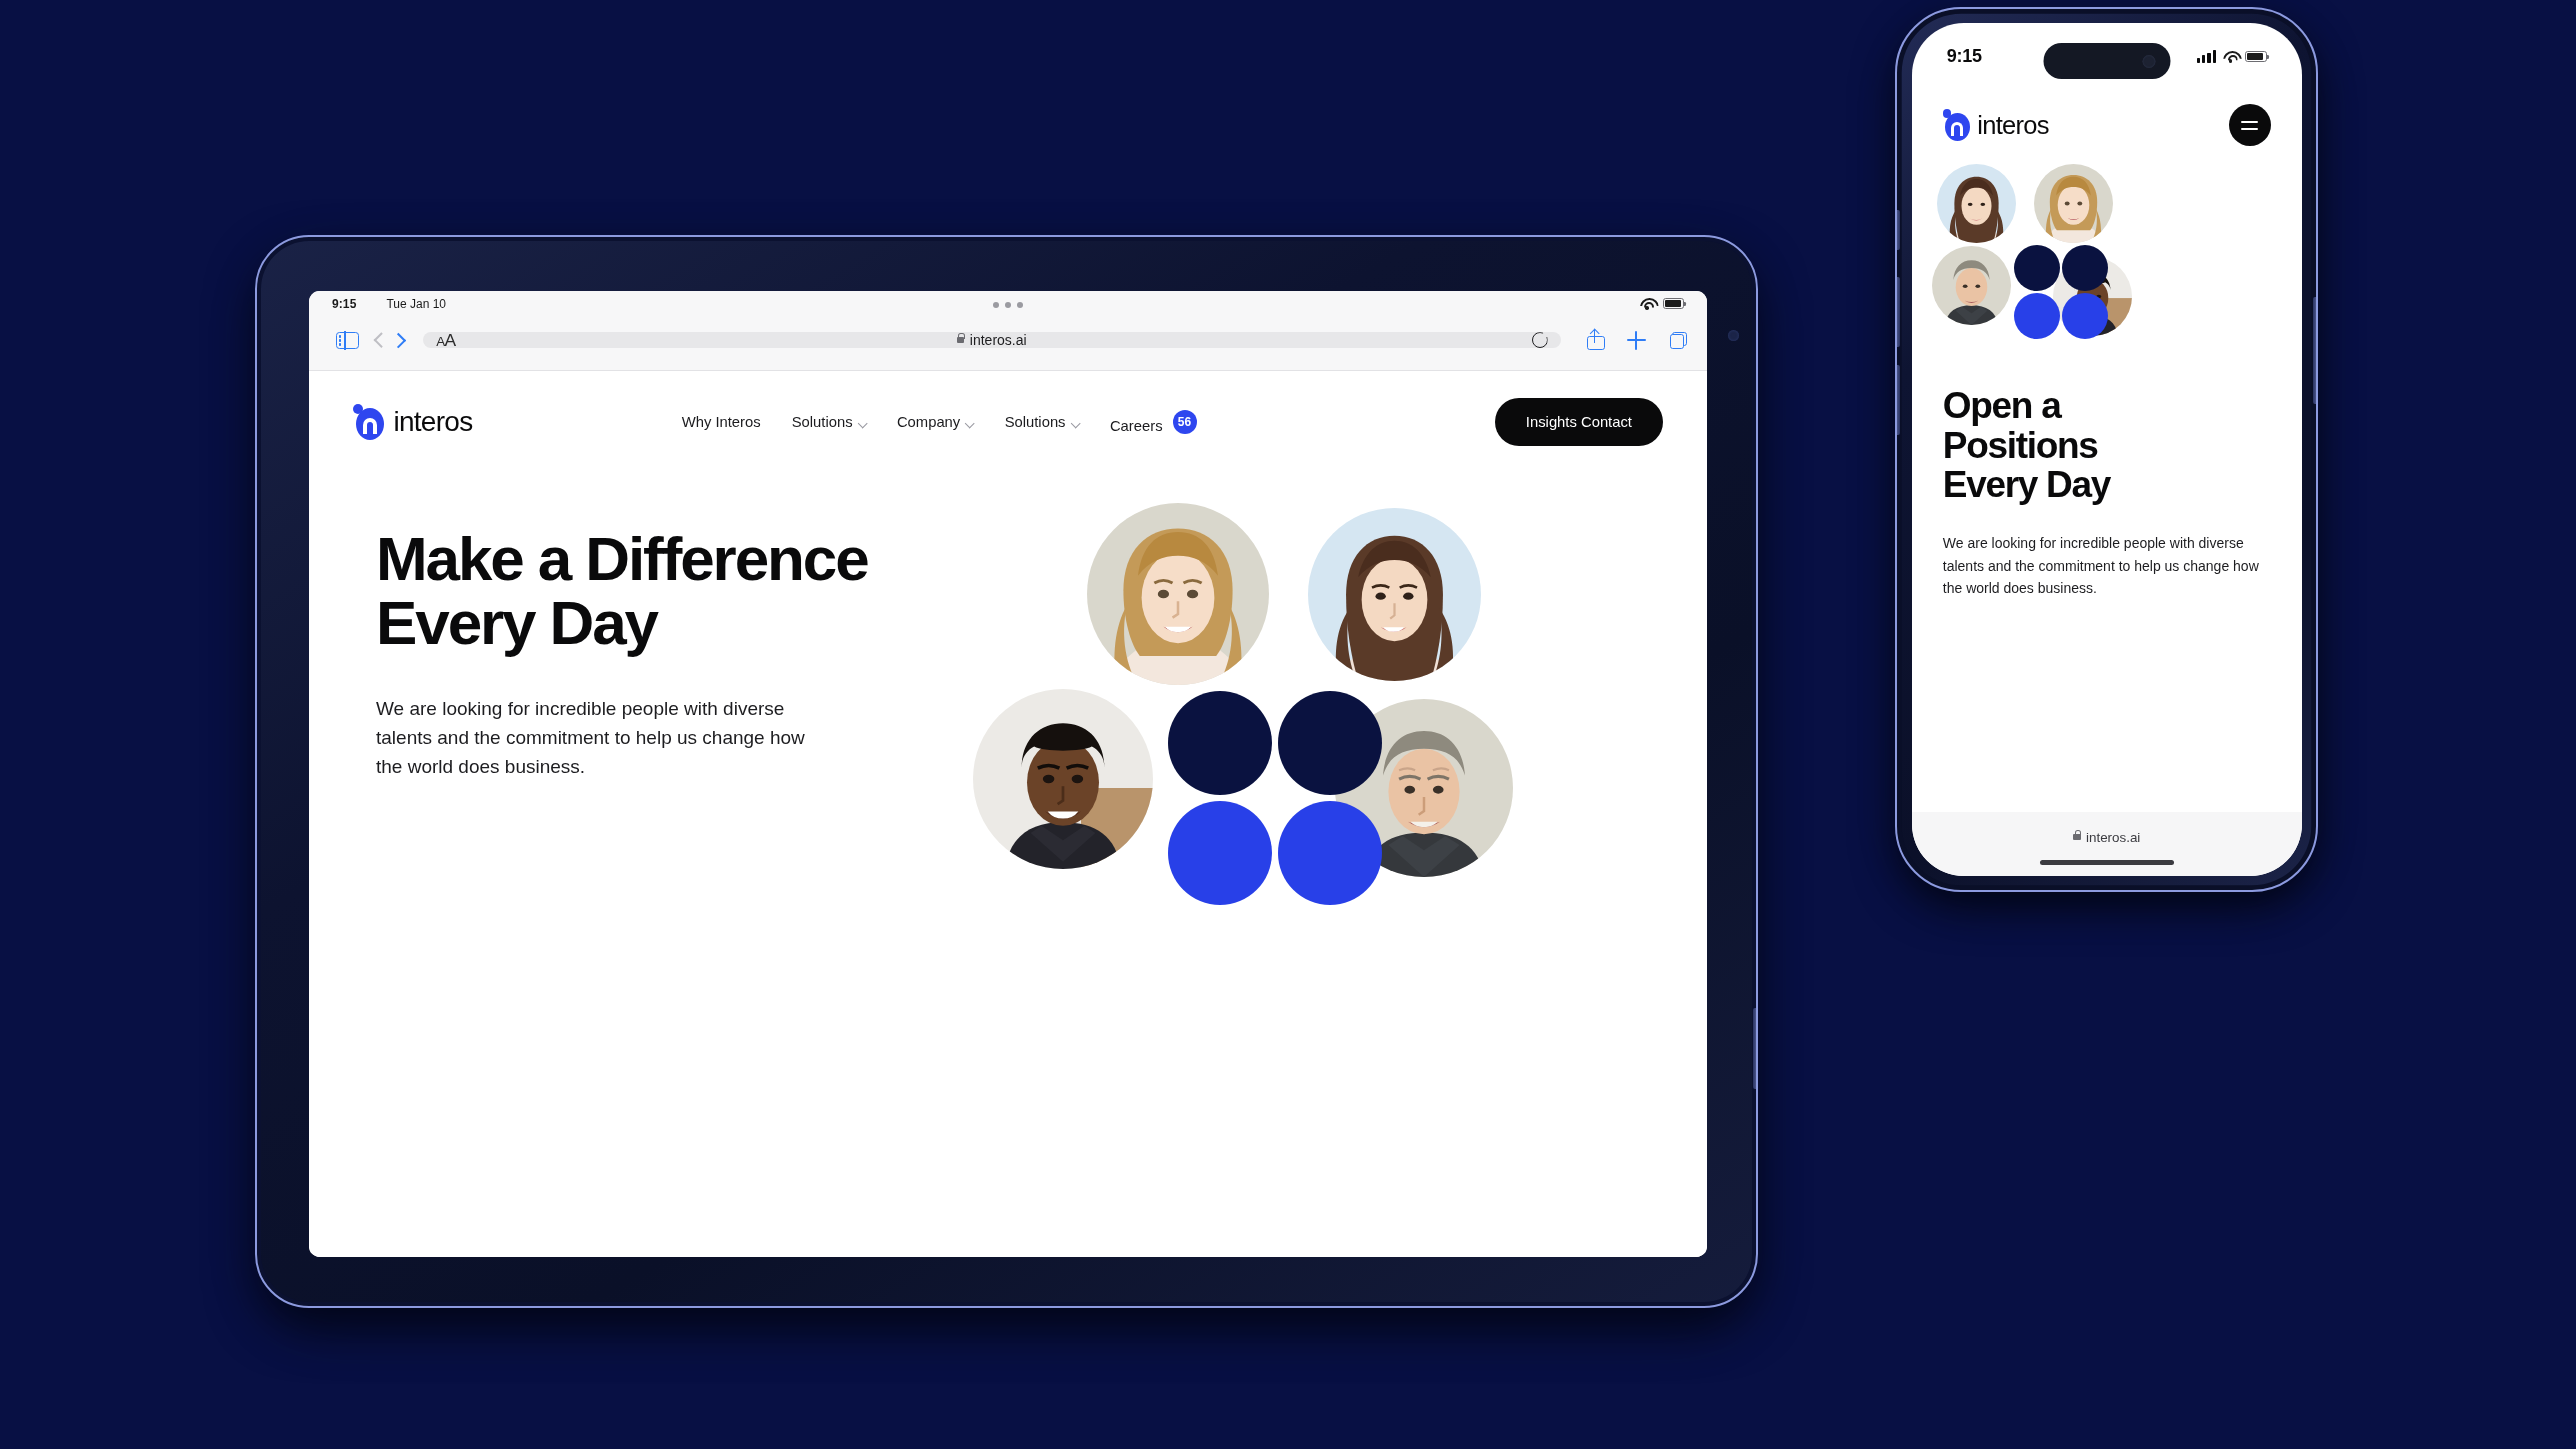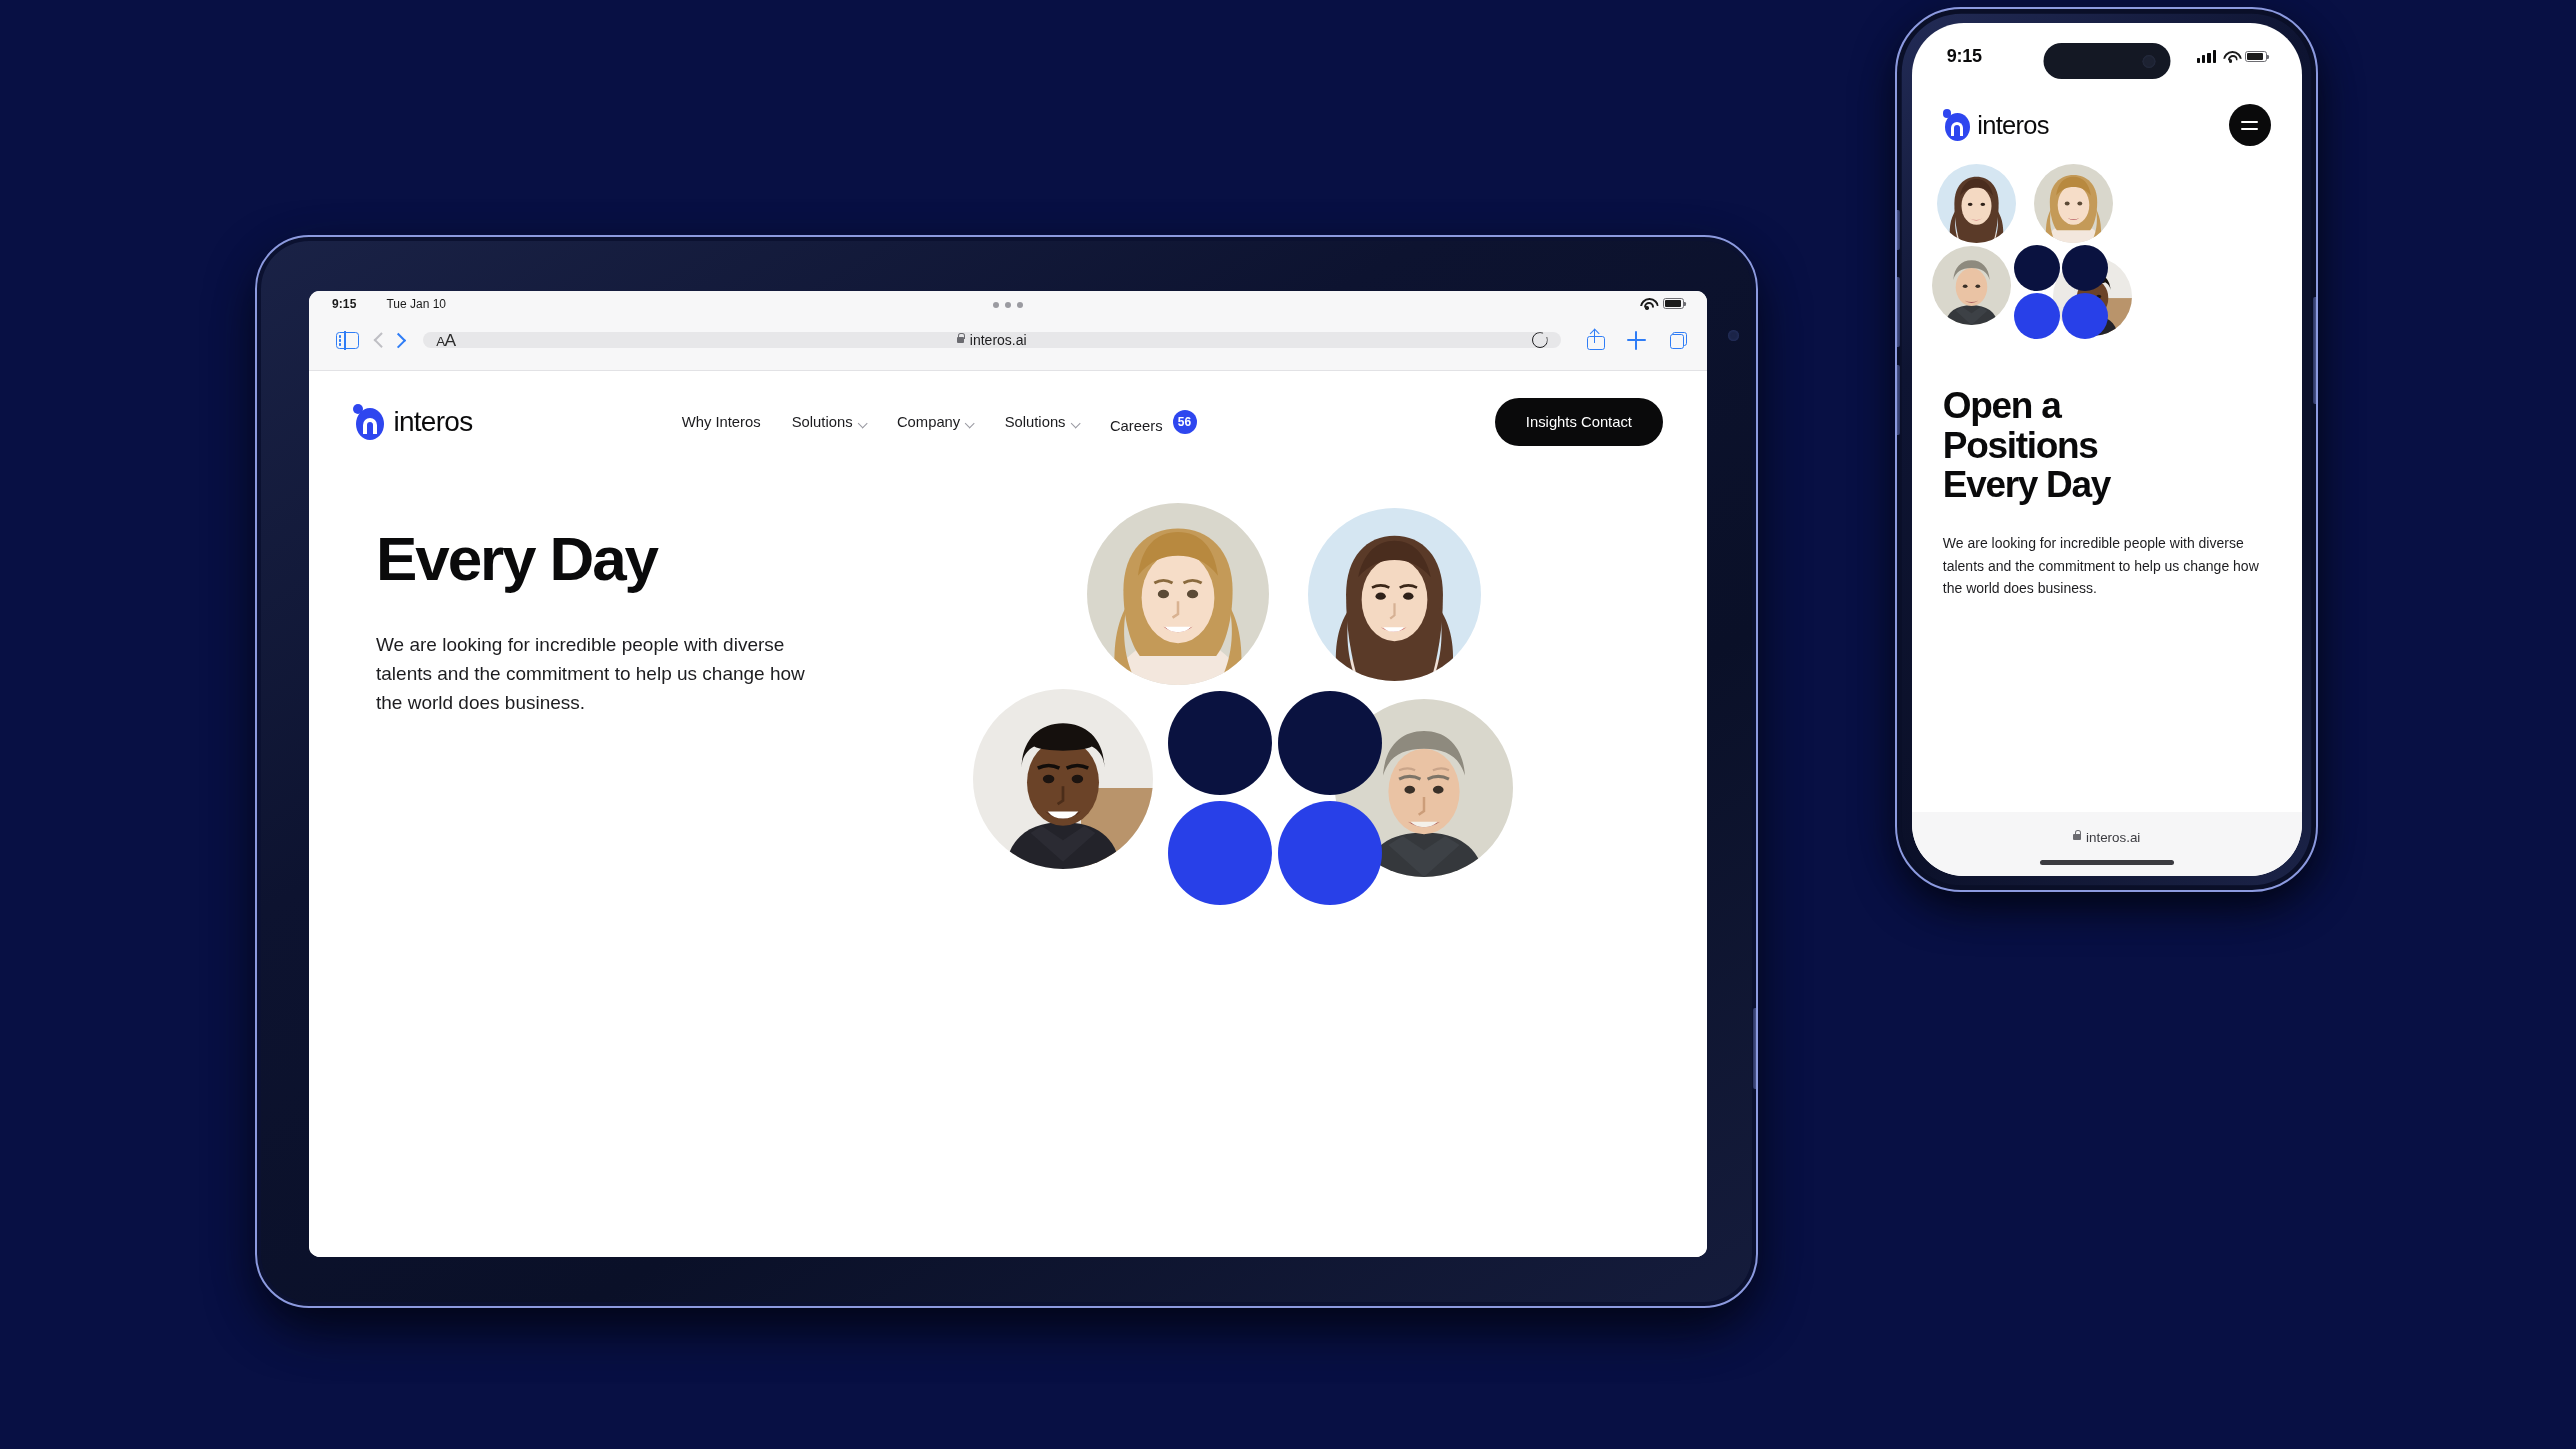--- a/index.html
+++ b/index.html
@@ -286,20 +286,21 @@
                 <span class="badge">56</span>
               </span>
             </div>
 
             <div class="btn-dark">Insights Contact</div>
           </div>
 
           <div class="hero">
             <div class="hero-left">
               <div class="h1">
+                <div>Make a Difference</div>
                 <div>Every Day</div>
               </div>
               <p class="lead">We are looking for incredible people with diverse talents and the commitment to help us change how the world does business.</p>
             </div>
 
             <div class="cluster">
 
               <div class="circ" style="left:114px;top:0;width:182px;height:182px;">
                 <svg class="ph" viewBox="0 0 100 100" preserveAspectRatio="xMidYMid slice">
                   <rect width="100" height="100" fill="#d9d7cc"></rect>

